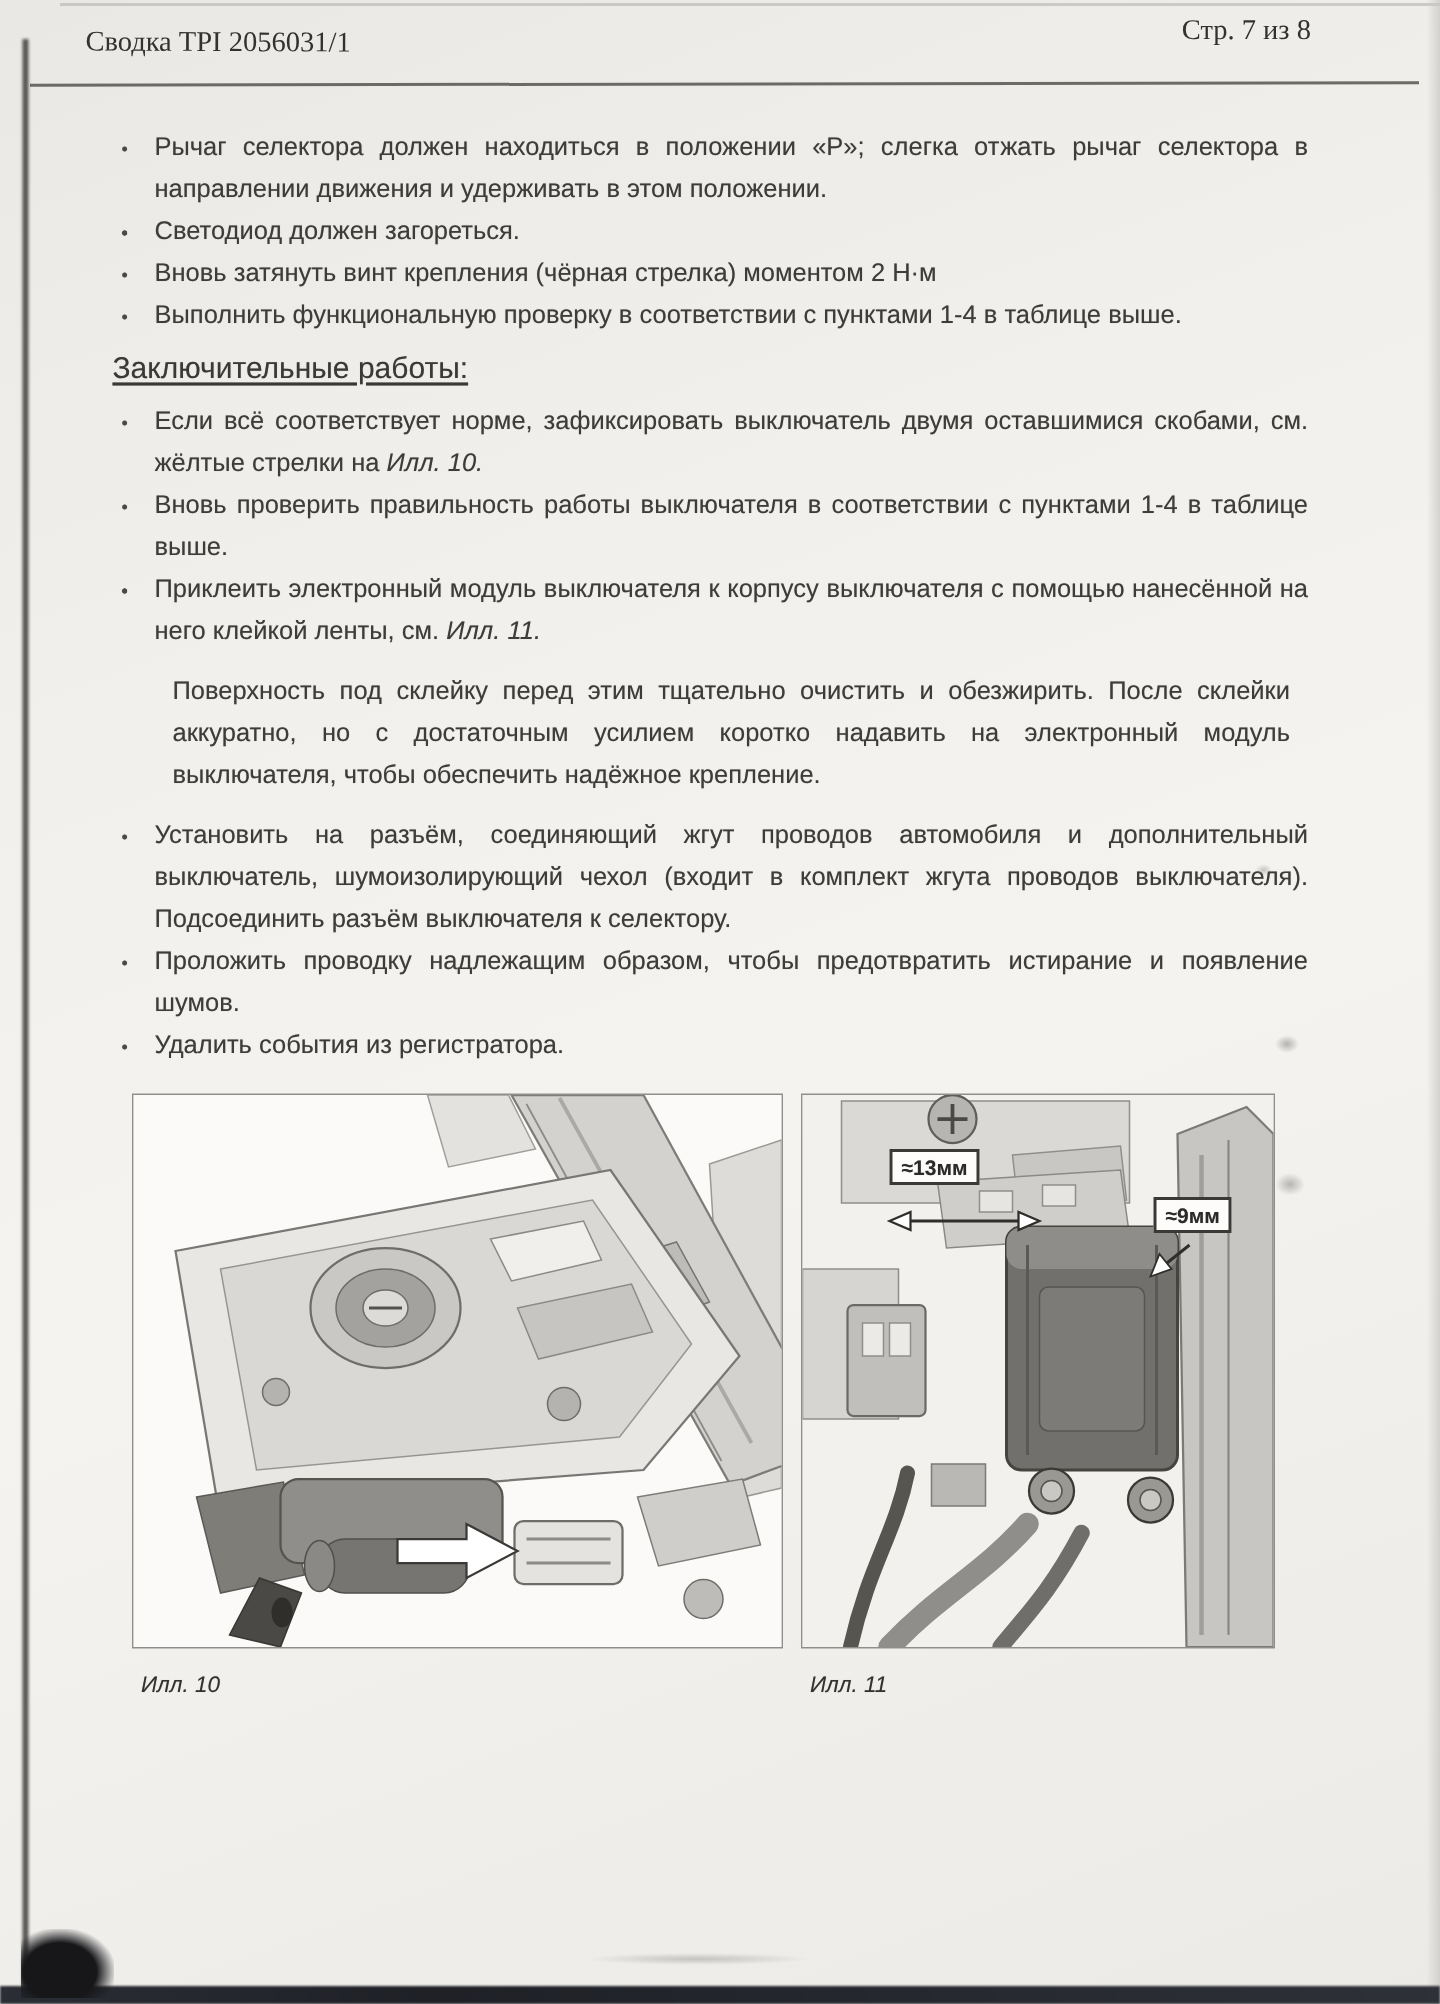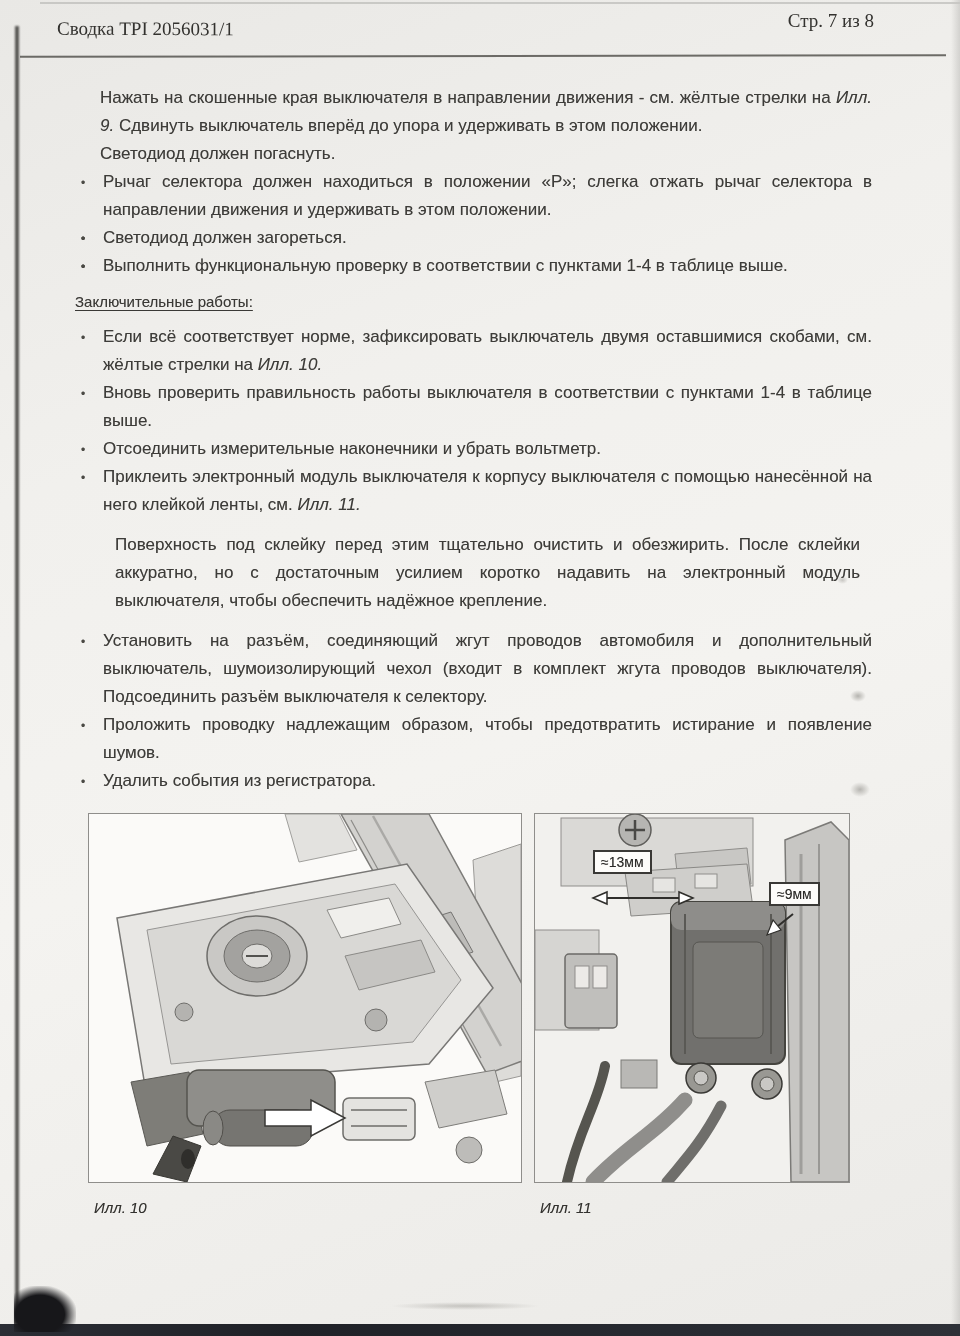--- a/index.html
+++ b/index.html
@@ -39,33 +39,34 @@
   .intro { padding-left: 25px; text-align: justify; }
   .it { font-style: italic; }
   .b-list { list-style: none; }
   .b-item { position: relative; padding-left: 28px; text-align: justify; }
   .marker {
     position: absolute; left: 6px; top: 1px;
     font-size: 12px; color: #4a4944;
   }
   .cont { margin: 12px; text-align: justify; }
   .heading {
-    font-size: 15px; font-weight: 400;
+    font-size: 20px; font-weight: 400;
     text-decoration: underline; text-underline-offset: 3px;
     margin: 8px 0 7px; color: #3a3936;
   }
 
   
   .figures { display: flex; gap: 12px; margin: 18px 0 0 13px; }
   .fig { position: relative; }
   .fig-box {
     position: relative;
     border: 1px solid #8f8e8b;
     background: #fbfaf8;
     line-height: 0;
+    font-weight: bold;
   }
   figcaption {
     font-style: italic; font-size: 15px; line-height: 20px;
     margin: 15px 0 0 6px; color: #33322f;
   }
   .dim-label {
     position: absolute;
     background: #fdfcfa;
     border: 2px solid #3a3936;
     padding: 0 6px;
@@ -115,60 +116,56 @@
 <div class="page">
 
   <div class="header">
     <span class="doc-title">Сводка TPI 2056031/1</span>
     <span class="page-number">Стр. 7 из 8</span>
   </div>
   <div class="header-rule"></div>
 
   <div class="content">
 
-    <div class="intro">
-      <p><span>Нажать на скошенные края выключателя в направлении движения - см. жёлтые стрелки на </span><span class="it">Илл. 9.</span><span> Сдвинуть выключатель вперёд до упора и удерживать в этом положении.</span></p>
-      <p>Светодиод должен погаснуть.</p>
-    </div>
 
     <ul class="b-list">
       <li class="b-item">
         <span class="marker">•</span>
         <span>Рычаг селектора должен находиться в положении «P»; слегка отжать рычаг селектора в направлении движения и удерживать в этом положении.</span>
       </li>
       <li class="b-item">
         <span class="marker">•</span>
       </li>
       <li class="b-item">
         <span class="marker">•</span>
         <span>Светодиод должен загореться.</span>
       </li>
       <li class="b-item">
         <span class="marker">•</span>
+        <span>Вновь затянуть винт крепления (чёрная стрелка) моментом 2 Н·м</span>
       </li>
       <li class="b-item">
         <span class="marker">•</span>
         <span>Выполнить функциональную проверку в соответствии с пунктами 1-4 в таблице выше.</span>
       </li>
     </ul>
 
     <h2 class="heading">Заключительные работы:</h2>
 
     <ul class="b-list">
       <li class="b-item">
         <span class="marker">•</span>
         <span>Если всё соответствует норме, зафиксировать выключатель двумя оставшимися скобами, см. жёлтые стрелки на </span><span class="it">Илл. 10.</span>
       </li>
       <li class="b-item">
         <span class="marker">•</span>
         <span>Вновь проверить правильность работы выключателя в соответствии с пунктами 1-4 в таблице выше.</span>
       </li>
       <li class="b-item">
         <span class="marker">•</span>
-        <span>Отсоединить измерительные наконечники и убрать вольтметр.</span>
       </li>
       <li class="b-item">
         <span class="marker">•</span>
         <span>Приклеить электронный модуль выключателя к корпусу выключателя с помощью нанесённой на него клейкой ленты, см. </span><span class="it">Илл. 11.</span>
         <p class="cont">Поверхность под склейку перед этим тщательно очистить и обезжирить. После склейки аккуратно, но с достаточным усилием коротко надавить на электронный модуль выключателя, чтобы обеспечить надёжное крепление.</p>
       </li>
       <li class="b-item">
         <span class="marker">•</span>
         <span>Установить на разъём, соединяющий жгут проводов автомобиля и дополнительный выключатель, шумоизолирующий чехол (входит в комплект жгута проводов выключателя). Подсоединить разъём выключателя к селектору.</span>
       </li>

